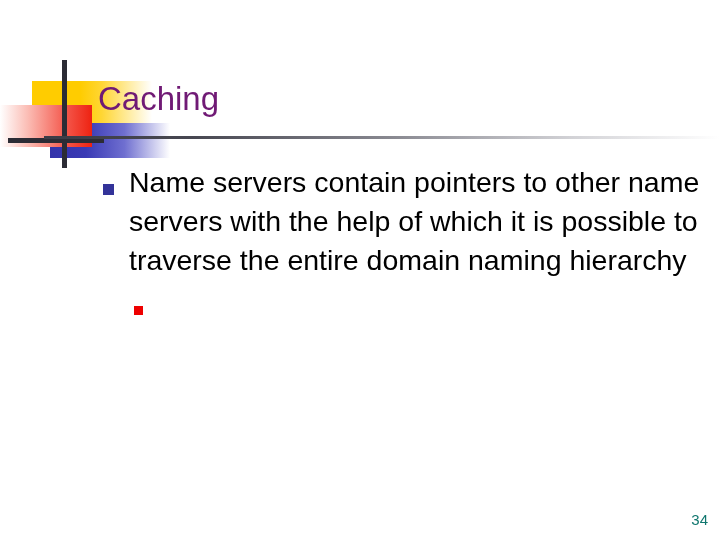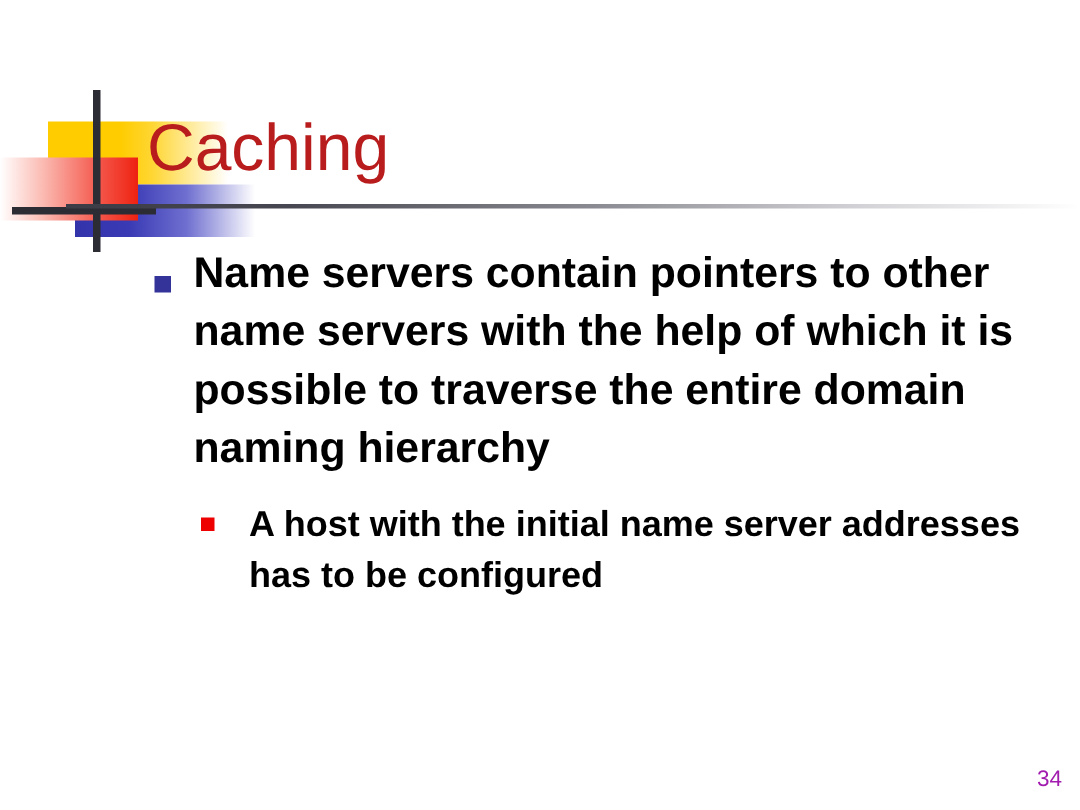--- a/index.html
+++ b/index.html
@@ -71,43 +71,42 @@
     width: 96px;
     height: 5px;
     background: #2C2C35;
   }
 
   
   .title {
     position: absolute;
     left: 98px;
     top: 73px;
-    font-size: 44px;
+    font-size: 33px;
     line-height: 52px;
-    color: #b91c1c;
+    color: #701a75;
     letter-spacing: 0px;
     white-space: nowrap;
   }
 
   .title-rule {
     position: absolute;
     left: 44px;
     top: 136px;
     width: 676px;
     height: 3px;
     background: linear-gradient(to right, #3C3C46 0%, #474751 22%, #8A8A92 52%, #D2D2D6 78%, #FFFFFF 100%);
   }
 
   
   .body {
     position: absolute;
     left: 96px;
     top: 163px;
     width: 616px;
-    font-weight: bold;
   }
 
   .bullet-l1 {
     position: relative;
     padding-left: 33px;
     font-size: 28.5px;
     line-height: 39px;
     color: #000000;
     margin: 0;
   }
@@ -143,21 +142,21 @@
     height: 9px;
     background: #EE0000;
   }
 
   
   .page-number {
     position: absolute;
     right: 12px;
     bottom: 12px;
     font-size: 15px;
-    color: #a21caf;
+    color: #0f766e;
     text-align: right;
   }
 </style>
 </head>
 <body>
 
 <div class="slide">
 
   <div class="deco">
     <div class="deco-yellow"></div>
@@ -175,21 +174,20 @@
 
     <div class="bullet-l1">
       <span class="marker"></span>
       <span>Name servers contain pointers to other name servers with the help of which it is possible to traverse the entire domain naming hierarchy</span>
     </div>
 
     <div class="sub-list">
 
       <div class="bullet-l2">
         <span class="marker"></span>
-        <span>A host with the initial name server addresses has to be configured</span>
       </div>
 
 
     </div>
   </div>
 
   <div class="page-number">34</div>
 
 </div>
 

